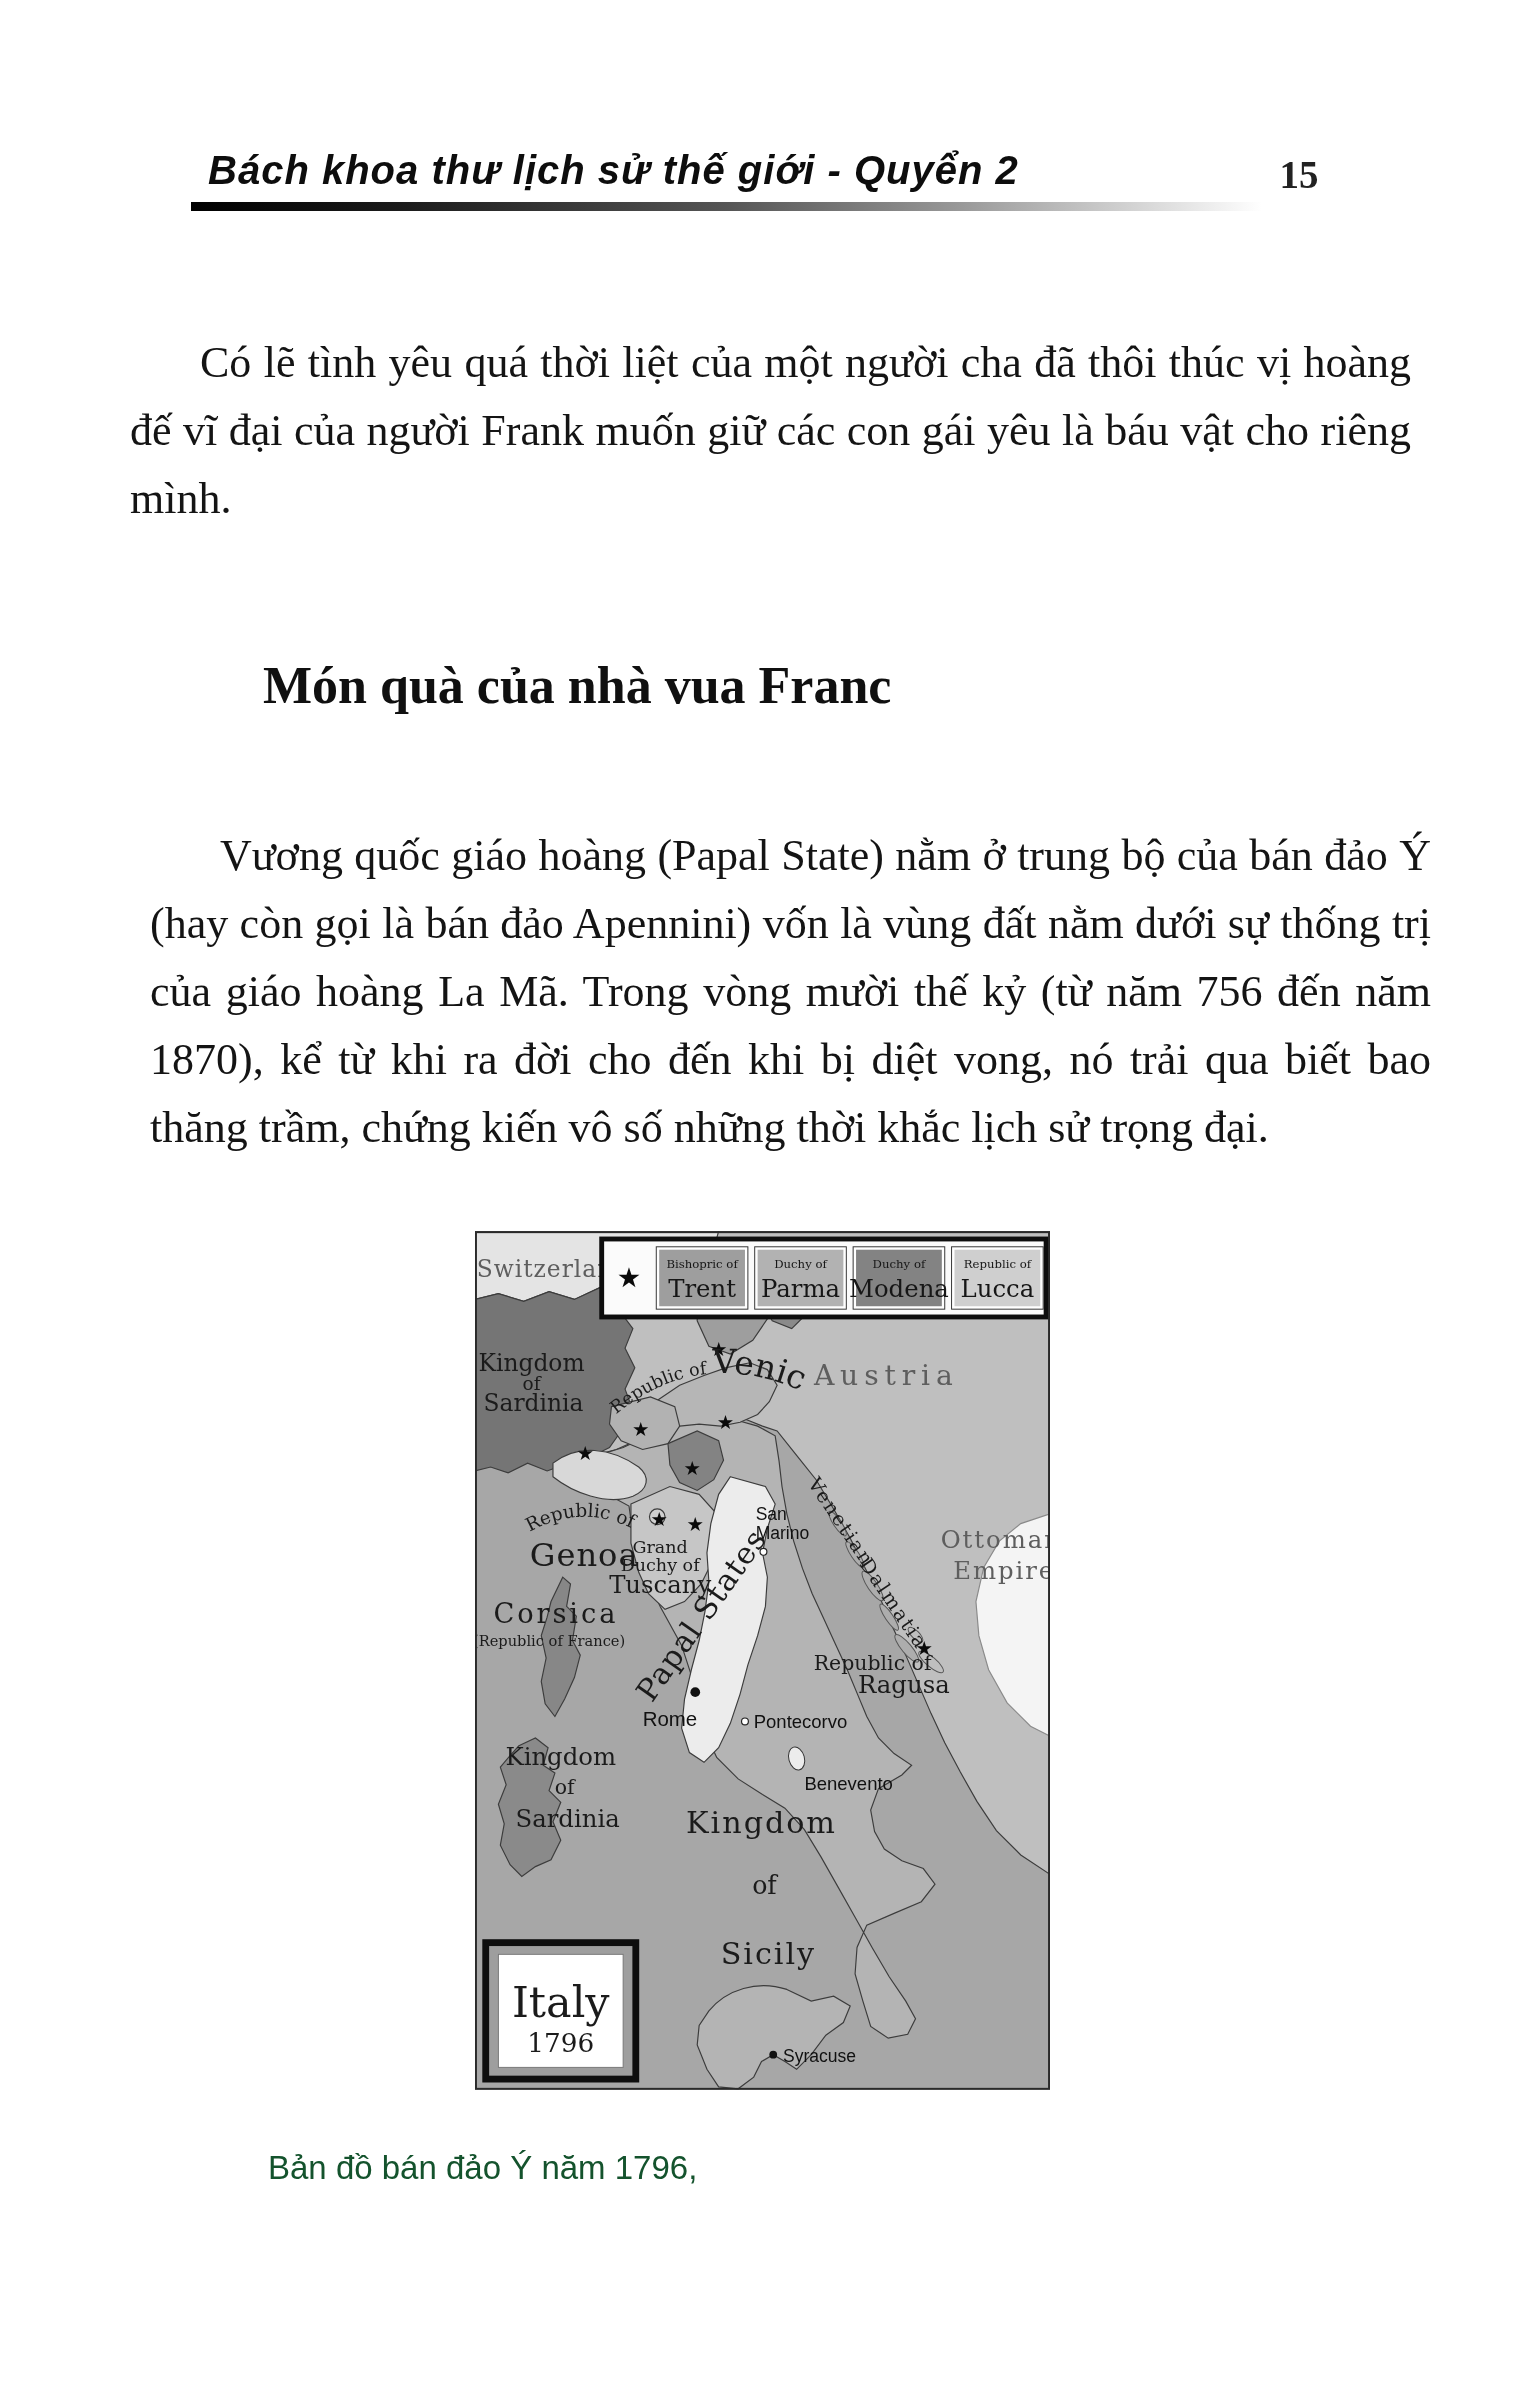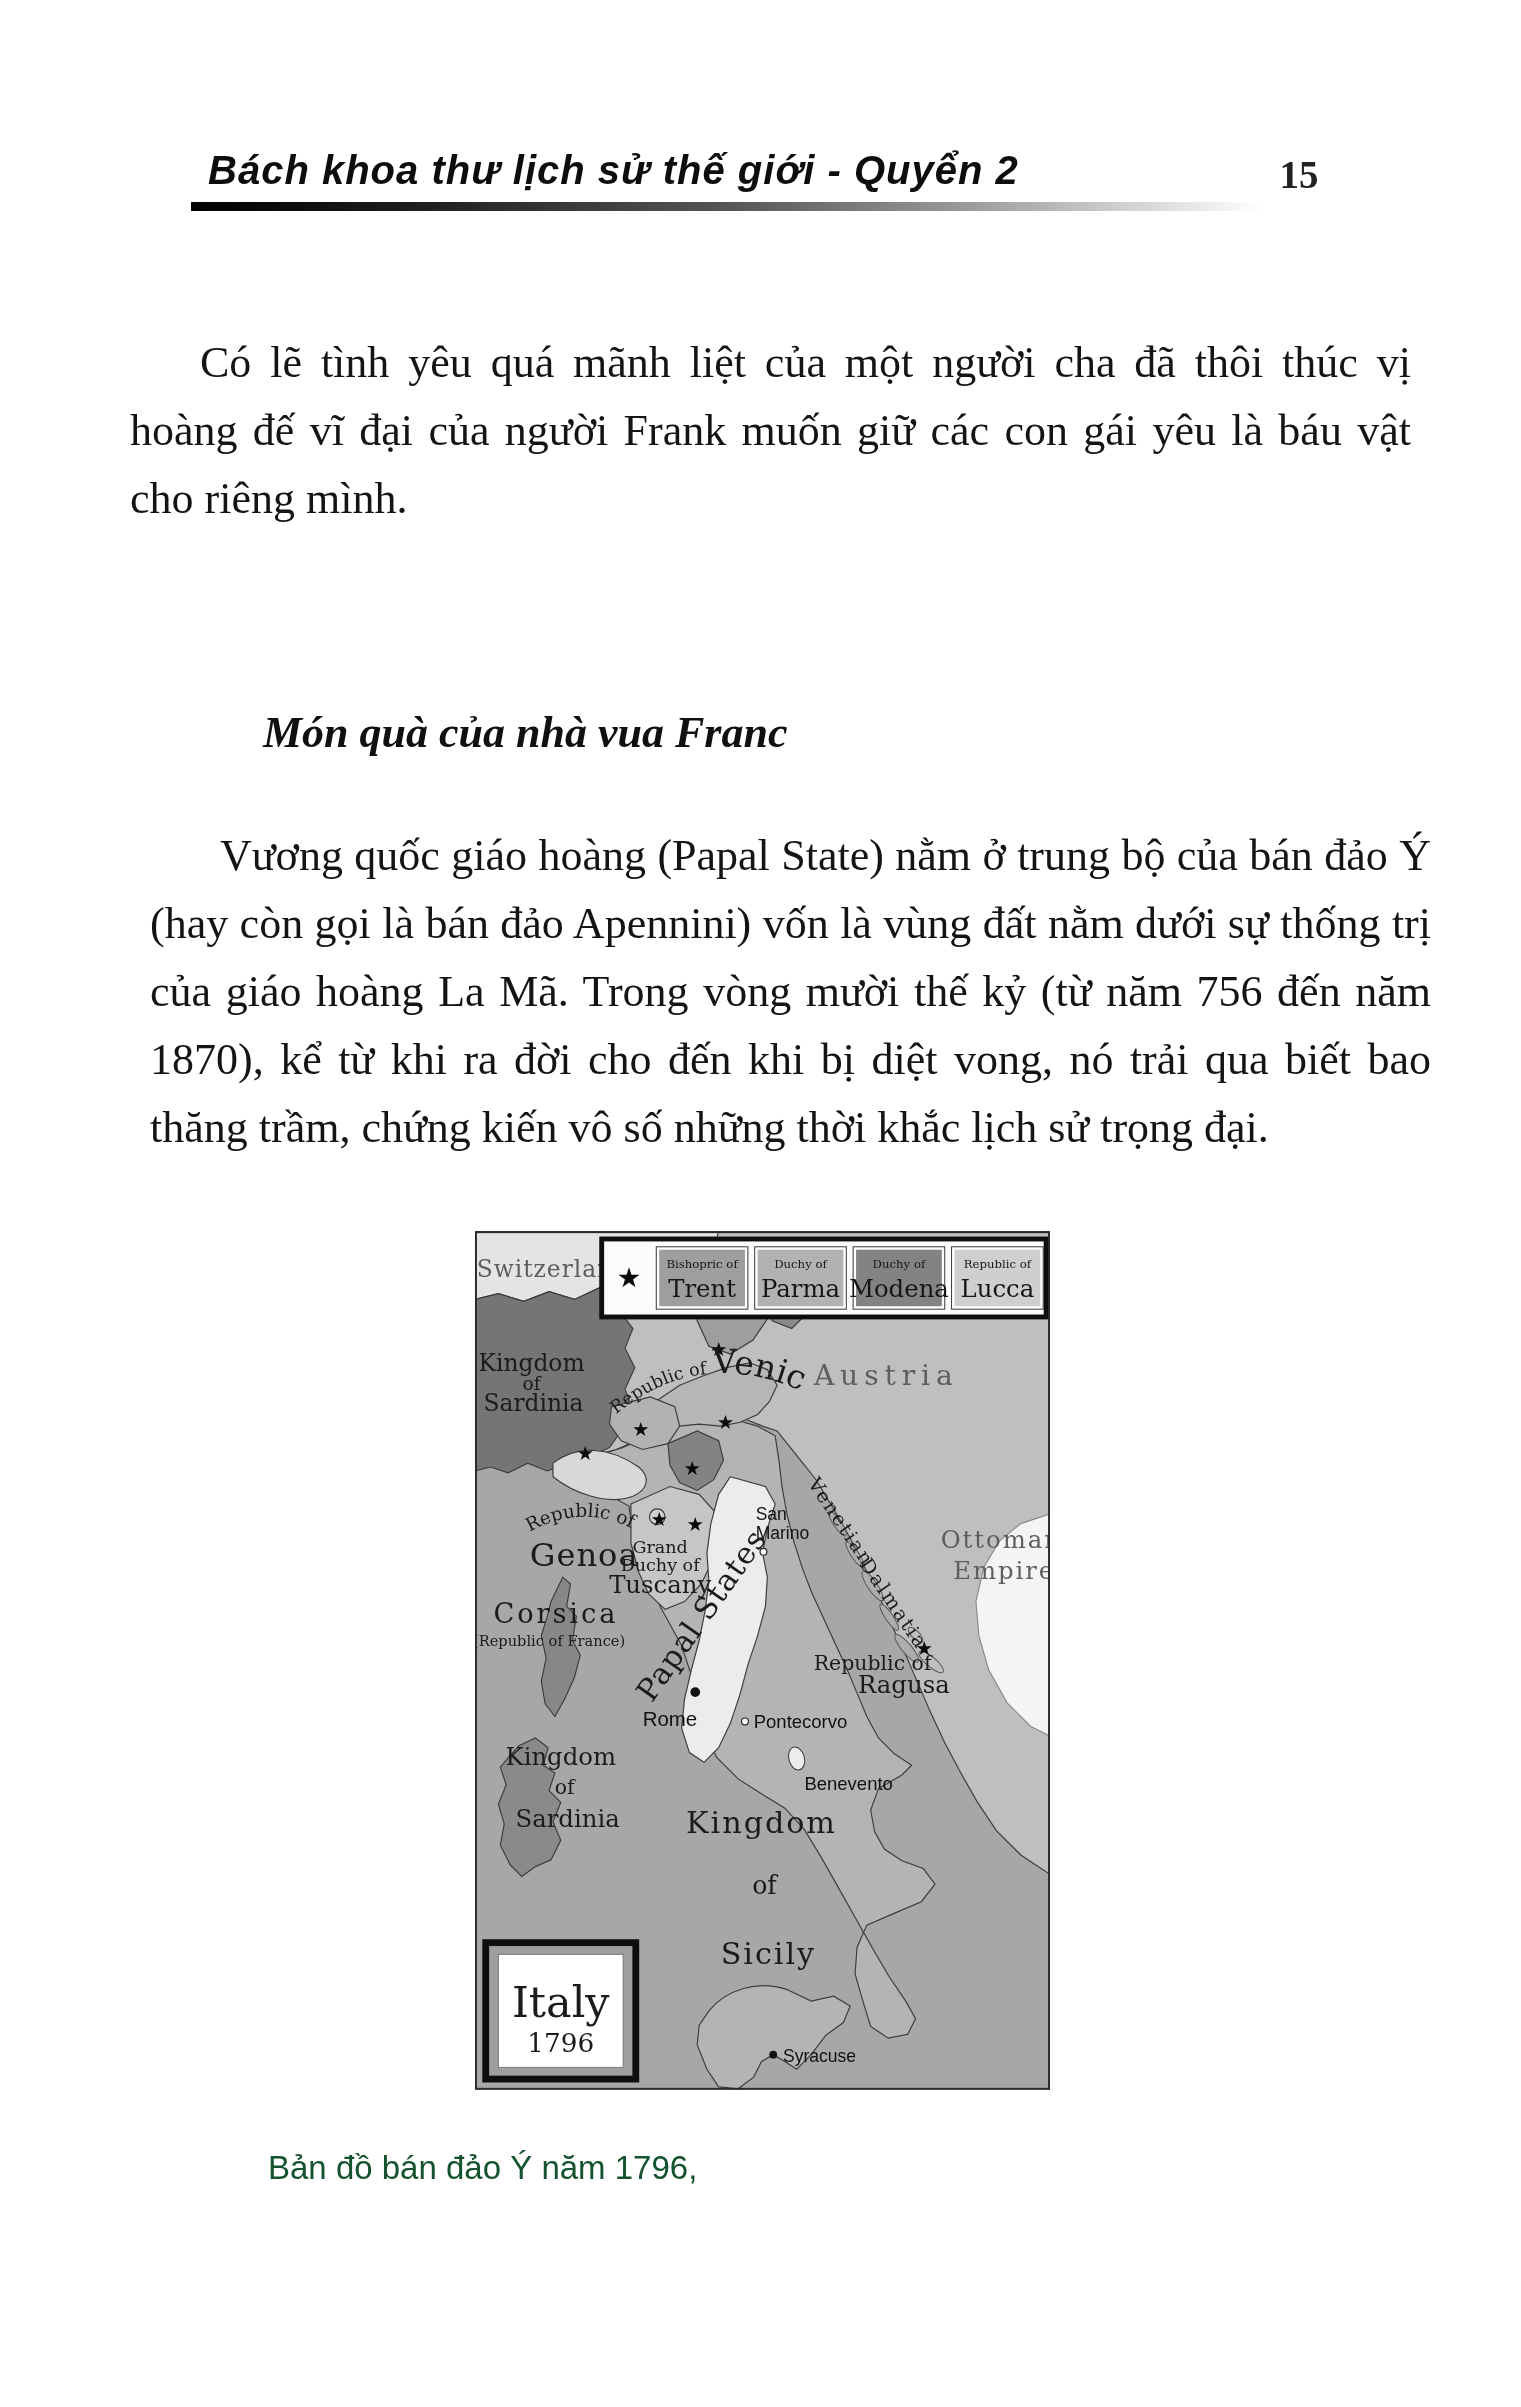--- a/index.html
+++ b/index.html
@@ -10,22 +10,22 @@
   .hdr-page{position:absolute;left:1260px;top:152px;width:78px;text-align:center;
         font-size:39px;color:#222;font-weight:bold;}
   .hdr-rule{position:absolute;left:191px;top:202px;width:1071px;height:8.8px;
         background:linear-gradient(90deg,#000 0%,#1c1c1c 20%,#555 50%,#999 72%,#ccc 86%,rgba(255,255,255,0) 100%);}
   .para{position:absolute;left:130px;width:1281px;font-size:44px;line-height:68px;
         text-align:justify;text-indent:70px;color:#141414;}
   .para.p1{top:285px;}
   .para.p2{top:778px;margin-left:20px;}
   .sec-head{position:absolute;left:258px;top:588px;font-family:"Liberation Sans",sans-serif;
         font-size:47px;letter-spacing:0.5px;color:#111;white-space:nowrap;}
-  .sub-head{position:absolute;left:263px;top:707px;font-weight:bold;font-style:italic;
-        font-size:44px;color:#101010;white-space:nowrap;}
+  .sub-head{position:absolute;left:263px;top:656px;font-weight:bold;
+        font-size:52px;color:#101010;white-space:nowrap;}
   .map-wrap{position:absolute;left:475px;top:1231px;width:575px;height:859px;}
   .caption{position:absolute;left:268px;top:2142px;width:985px;text-align:left;
         font-family:"Liberation Sans",sans-serif;font-size:33px;line-height:51px;color:#14532d;}
   
   .land{stroke:#3c3c3c;stroke-width:1.2;}
   .rlabel{font-family:"DejaVu Serif",serif;fill:#1b1b1b;text-anchor:middle;}
   .foreign{fill:#5e5e5e;}
   .city{font-family:"Liberation Sans",sans-serif;fill:#111;text-anchor:middle;}
   .star{font-family:"DejaVu Sans",sans-serif;fill:#0a0a0a;text-anchor:middle;}
   .legend-prefix{font-family:"DejaVu Serif",serif;fill:#161616;text-anchor:middle;font-size:12px;}
@@ -33,21 +33,21 @@
 </style>
 </head>
 <body>
 
 <div class="page">
 
   <div class="hdr-title">Bách khoa thư lịch sử thế giới - Quyển 2</div>
   <div class="hdr-page">15</div>
   <div class="hdr-rule"></div>
 
-  <p class="para p1">Có lẽ tình yêu quá mãnh liệt của một người cha đã thôi thúc vị hoàng đế vĩ đại của người Frank muốn giữ các con gái yêu là báu vật cho riêng mình.</p>
+  <p class="para p1">Có lẽ tình yêu quá thời liệt của một người cha đã thôi thúc vị hoàng đế vĩ đại của người Frank muốn giữ các con gái yêu là báu vật cho riêng mình.</p>
   <div class="sub-head">Món quà của nhà vua Franc</div>
   <p class="para p2">Vương quốc giáo hoàng (Papal State) nằm ở trung bộ của bán đảo Ý (hay còn gọi là bán đảo Apennini) vốn là vùng đất nằm dưới sự thống trị của giáo hoàng La Mã. Trong vòng mười thế kỷ (từ năm 756 đến năm 1870), kể từ khi ra đời cho đến khi bị diệt vong, nó trải qua biết bao thăng trầm, chứng kiến vô số những thời khắc lịch sử trọng đại.</p>
 
   <div class="map-wrap">
   <svg viewBox="0 0 590 881" width="575" height="859" xmlns="http://www.w3.org/2000/svg">
 
     <rect x="0" y="0" width="590" height="881" fill="#a7a7a7"></rect>
 
     <path class="land" fill="#bfbfbf" d="M0,0 H590 V660 L560,640 535,615 515,585 498,555 482,525 468,495 455,465 442,435 428,405 415,375 400,345 385,315 368,285 350,255 330,230 310,205 295,200 275,192 250,188 225,192 200,200 172,212 145,224 115,232 85,230 55,224 25,216 0,212 Z"></path>
 

